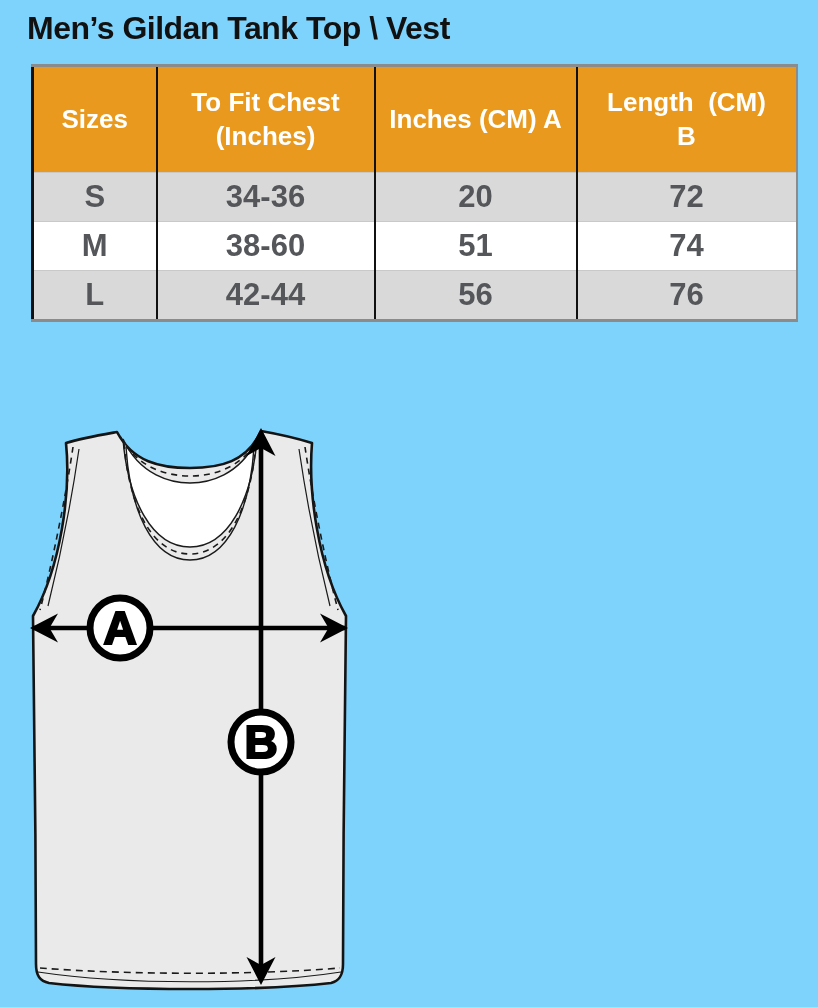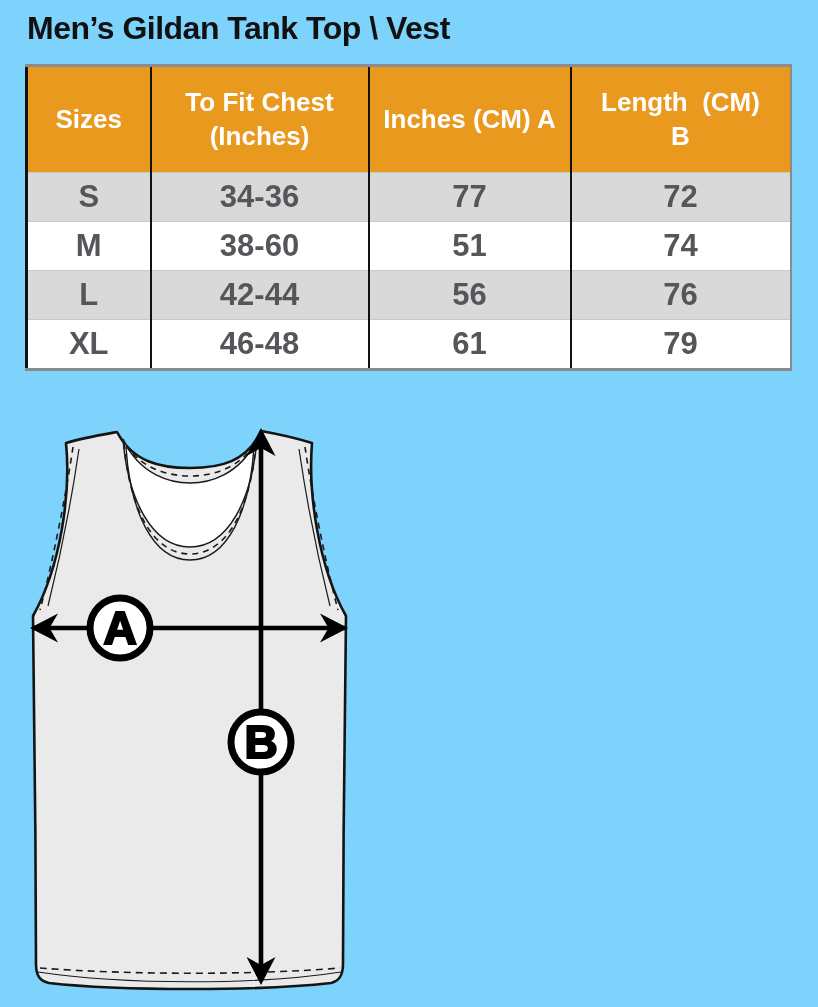--- a/index.html
+++ b/index.html
@@ -6,21 +6,21 @@
   .page{
     position:relative;width:818px;height:1007px;background:#7dd3fc;overflow:hidden;
     font-family:"Liberation Sans", sans-serif;
   }
   .title{
     position:absolute;left:27px;top:10px;margin:0;
     font-size:32px;font-weight:bold;letter-spacing:-0.5px;color:#111111;
     white-space:nowrap;
   }
   table.size-table{
-    position:absolute;left:25px;top:64px;width:764px;
+    position:absolute;left:31px;top:64px;width:764px;
     border-collapse:collapse;table-layout:fixed;
     border-top:3px solid #8b8b8b;
     border-right:2px solid #8b8b8b;
     border-bottom:3px solid #8b8b8b;
     border-left:3px solid #111111;
   }
   .size-table th, .size-table td{
     border-left:2px solid #111111;
     text-align:center;vertical-align:middle;padding:0;
   }
@@ -72,40 +72,34 @@
         <th style="background:#e8991e">
           <span class="th-line">Length  (CM)</span>
           <span class="th-line">B</span>
         </th>
       </tr>
     </thead>
     <tbody>
       <tr class="alt">
         <td>S</td>
         <td>34-36</td>
-        <td>77</td>
+        <td>20</td>
         <td>72</td>
       </tr>
       <tr class="plain">
         <td>M</td>
         <td>38-60</td>
         <td>51</td>
         <td>74</td>
       </tr>
       <tr class="alt">
         <td>L</td>
         <td>42-44</td>
         <td>56</td>
         <td>76</td>
-      </tr>
-      <tr class="plain">
-        <td>XL</td>
-        <td>46-48</td>
-        <td>61</td>
-        <td>79</td>
       </tr>
     </tbody>
   </table>
 
   <svg class="diagram" width="350" height="573" viewBox="15 422 350 573" xmlns="http://www.w3.org/2000/svg">
 
     <path d="M 66 443
          C 82 438 100 435 117 432
          C 133 462 160 468 190 468
          C 220 468 247 462 261 431

